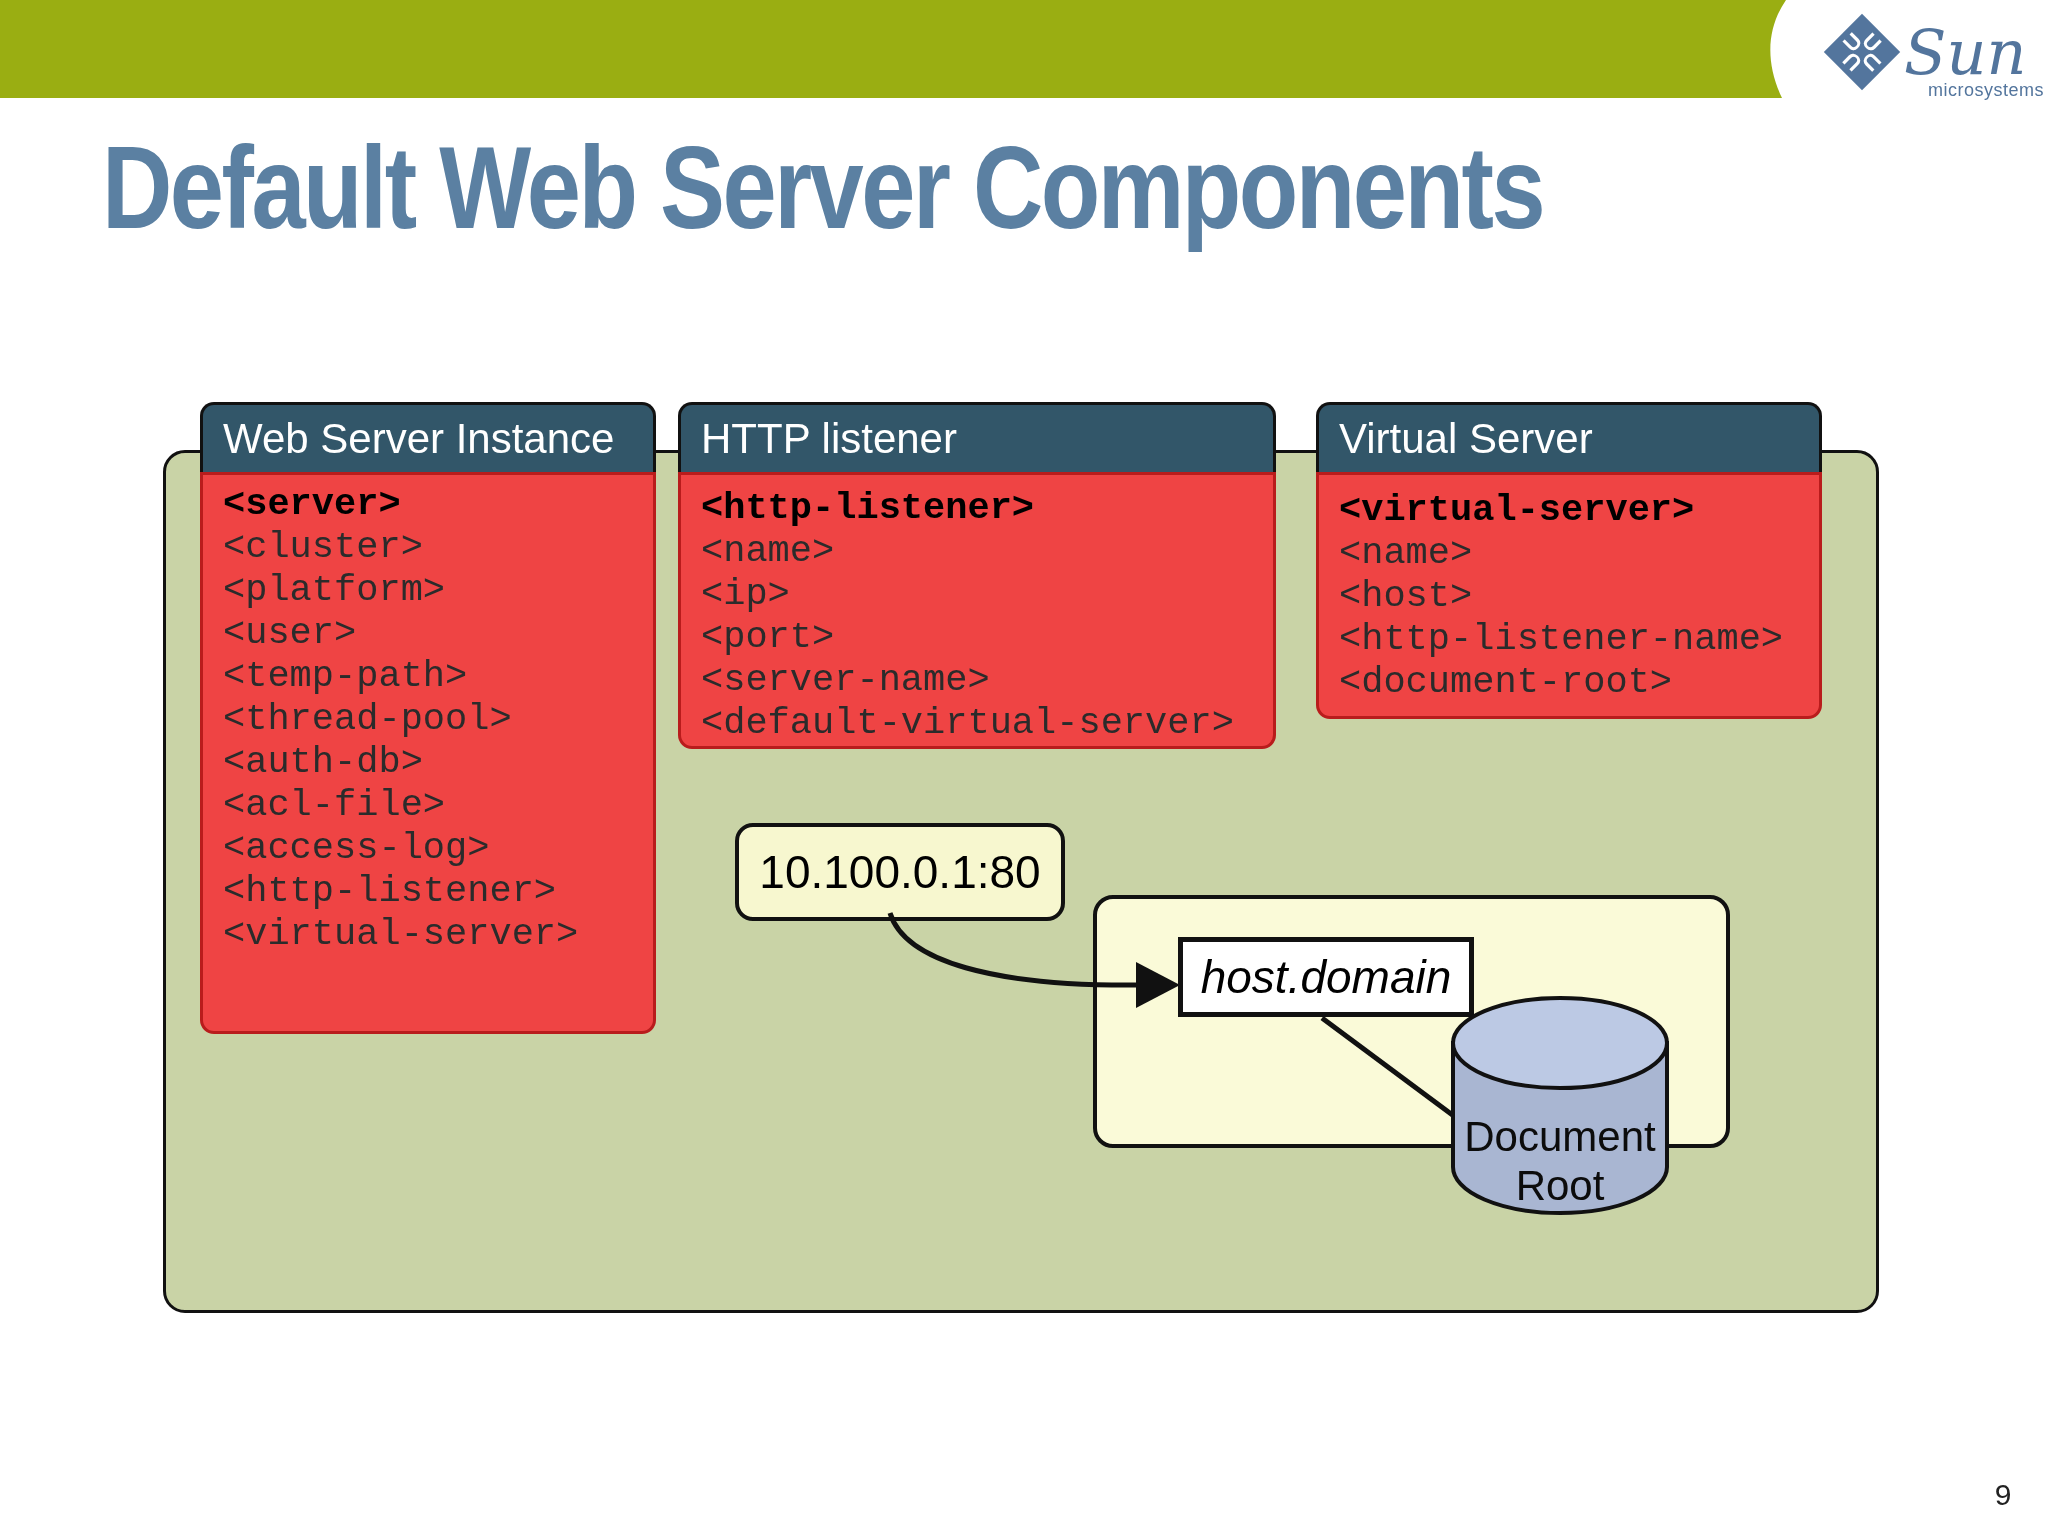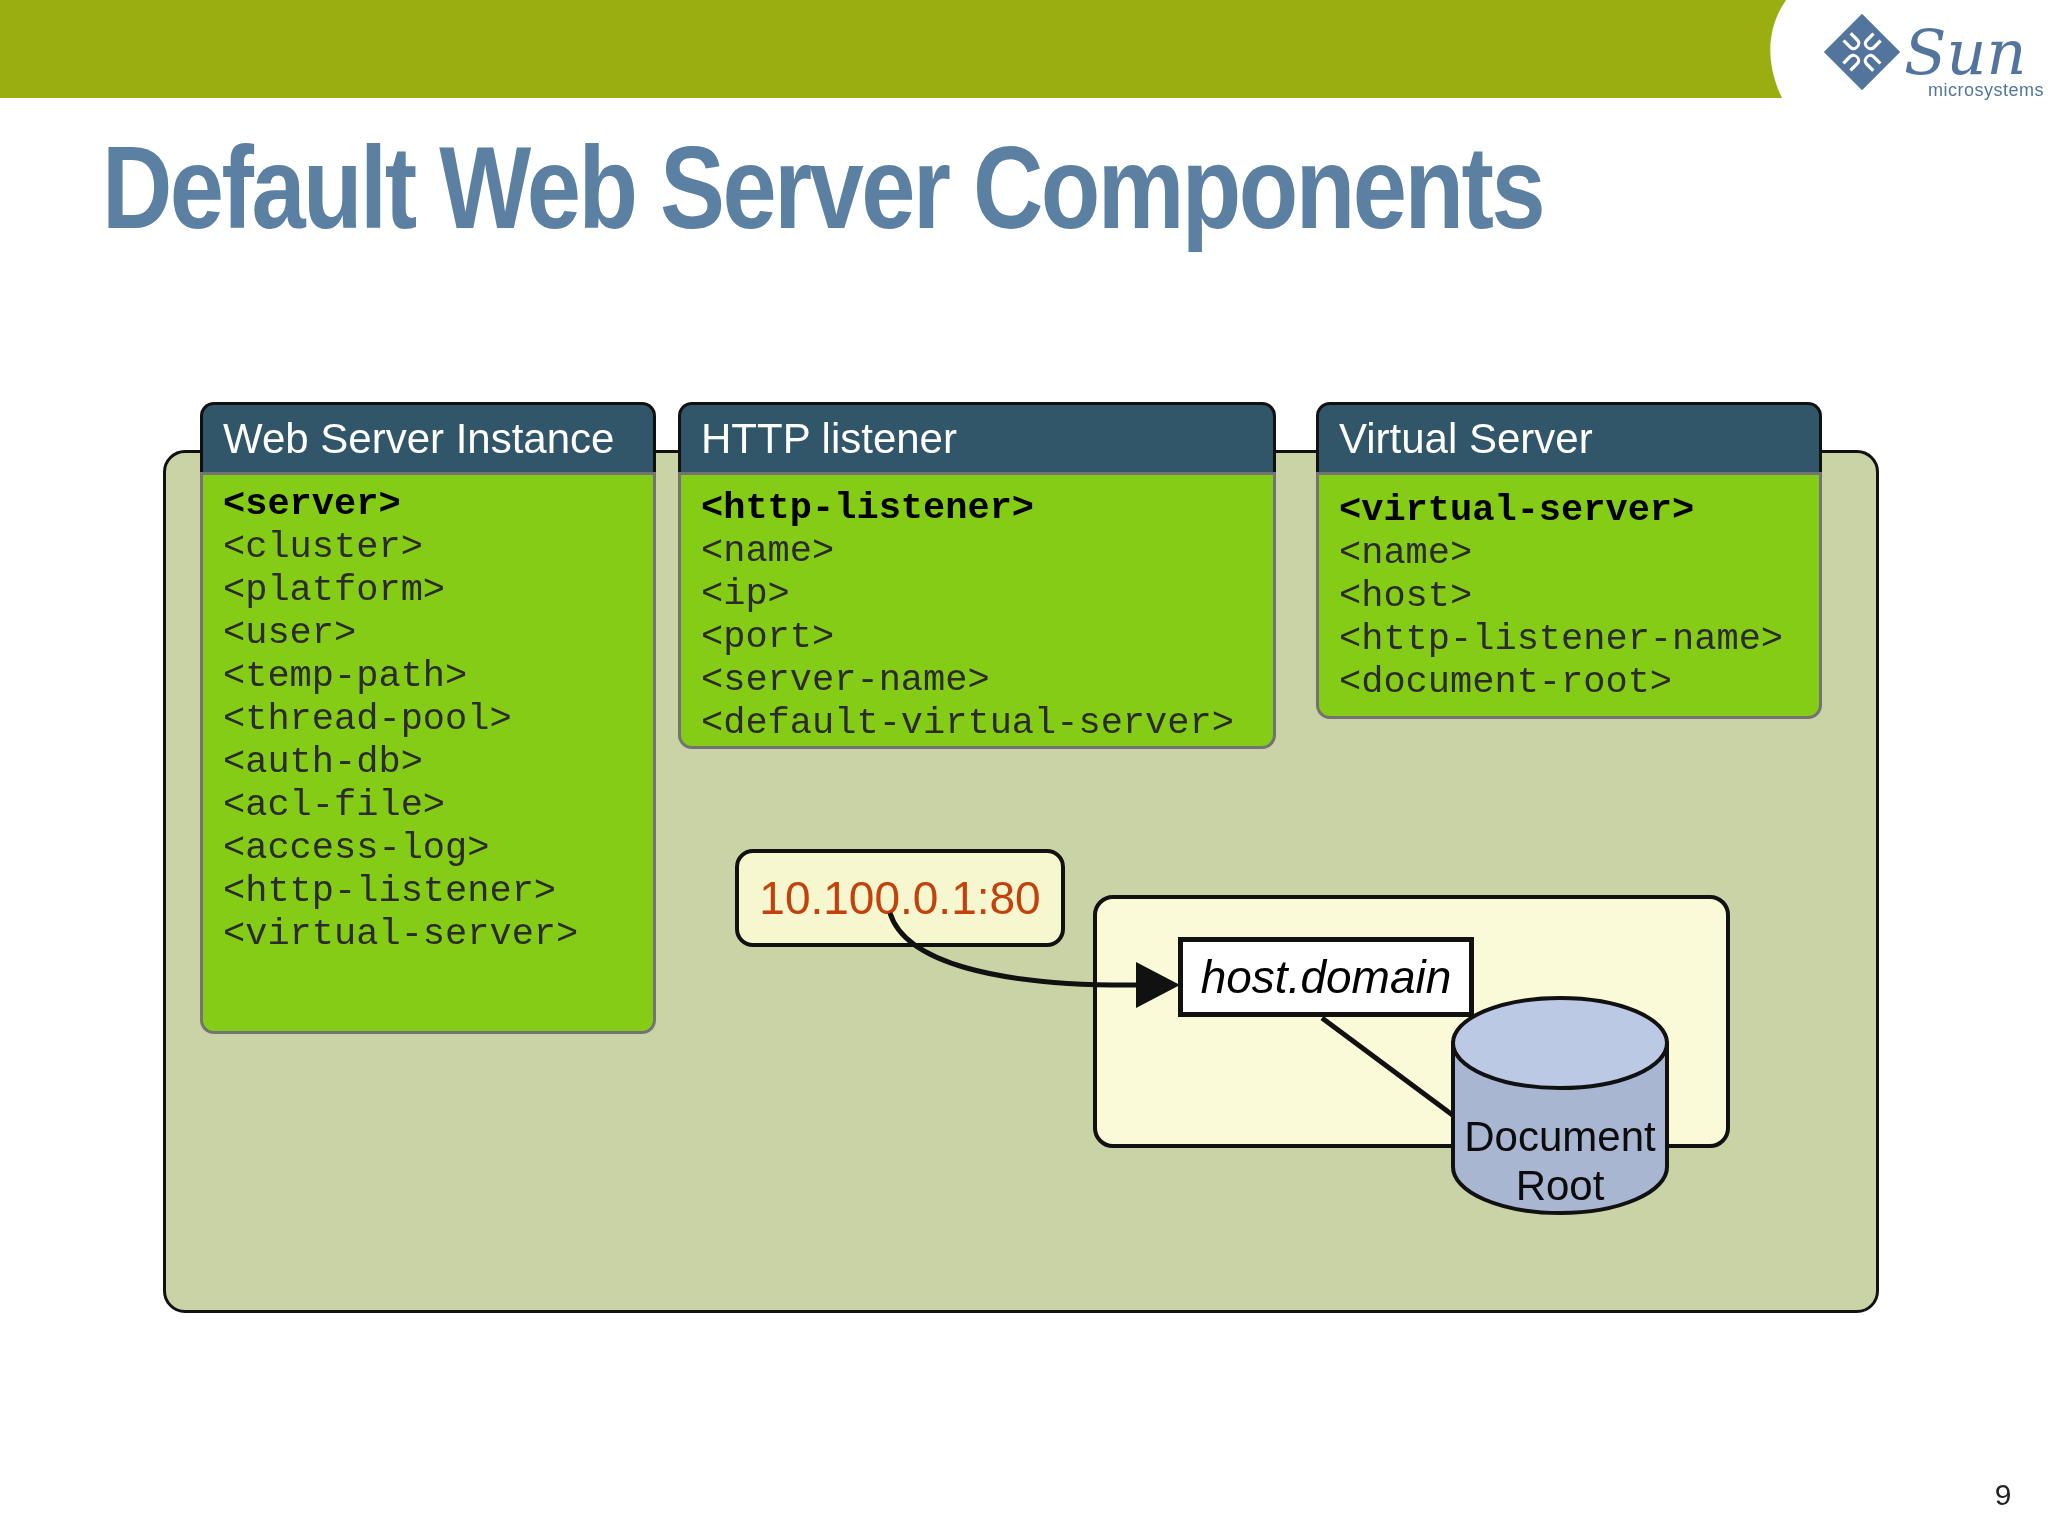--- a/index.html
+++ b/index.html
@@ -21,38 +21,38 @@
   
   .outer-box{position:absolute;left:163px;top:450px;width:1710px;height:857px;
              background:#c9d3a6;border:3px solid #111;border-radius:22px;z-index:10;}
 
   
   .panel{position:absolute;z-index:20;}
   .panel-header{background:#325669;border:3px solid #111;border-bottom:none;
                 border-radius:14px 14px 0 0;height:70px;display:flex;align-items:center;
                 padding-left:20px;box-sizing:border-box;
                 color:#fff;font-size:42px;margin-top:24px;}
-  .panel-body{background:#84cc16;border:3px solid #737373;border-radius:0 0 14px 14px;
+  .panel-body{background:#ef4444;border:3px solid #b91c1c;border-radius:0 0 14px 14px;
               box-sizing:border-box;padding:8px 20px;}
   .code-line{font-family:"Liberation Mono","DejaVu Sans Mono",monospace;
              font-size:37px;line-height:43px;color:#2b2b2b;white-space:pre;}
   .code-line.bold{font-weight:700;color:#000;}
 
   #panel-wsi{left:200px;top:378px;width:456px;}
   #panel-wsi .panel-body{height:562px;}
   #panel-http{left:678px;top:378px;width:598px;}
   #panel-http .panel-body{height:277px;padding-top:12px;}
   #panel-vs{left:1316px;top:378px;width:506px;}
   #panel-vs .panel-body{height:247px;padding-top:14px;}
 
   
-  .ip-box{position:absolute;left:735px;top:849px;width:330px;height:98px;z-index:20;
+  .ip-box{position:absolute;left:735px;top:823px;width:330px;height:98px;z-index:20;
           background:#f7f7cf;border:4px solid #111;border-radius:18px;box-sizing:border-box;
           display:flex;align-items:center;justify-content:center;
-          font-size:46px;color:#c2410c;}
+          font-size:46px;color:#000000;}
 
   
   .vs-area{position:absolute;left:1093px;top:895px;width:637px;height:253px;z-index:15;
            background:#fafad8;border:4px solid #111;border-radius:20px;box-sizing:border-box;}
 
   
   .host-box{position:absolute;left:1178px;top:937px;width:296px;height:80px;z-index:20;
             background:#fff;border:5px solid #111;box-sizing:border-box;
             display:flex;align-items:center;justify-content:center;
             font-style:italic;font-size:46px;color:#000;}

